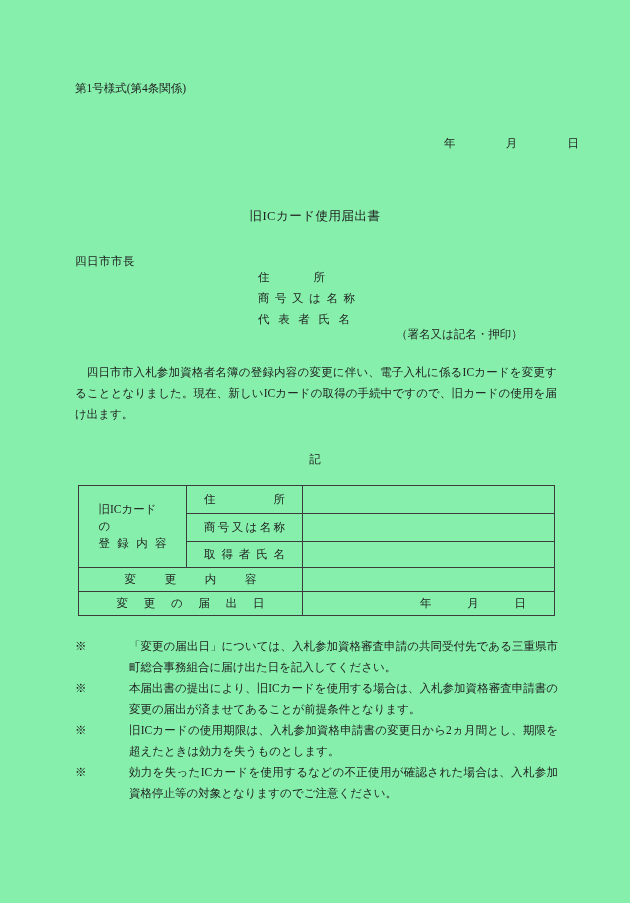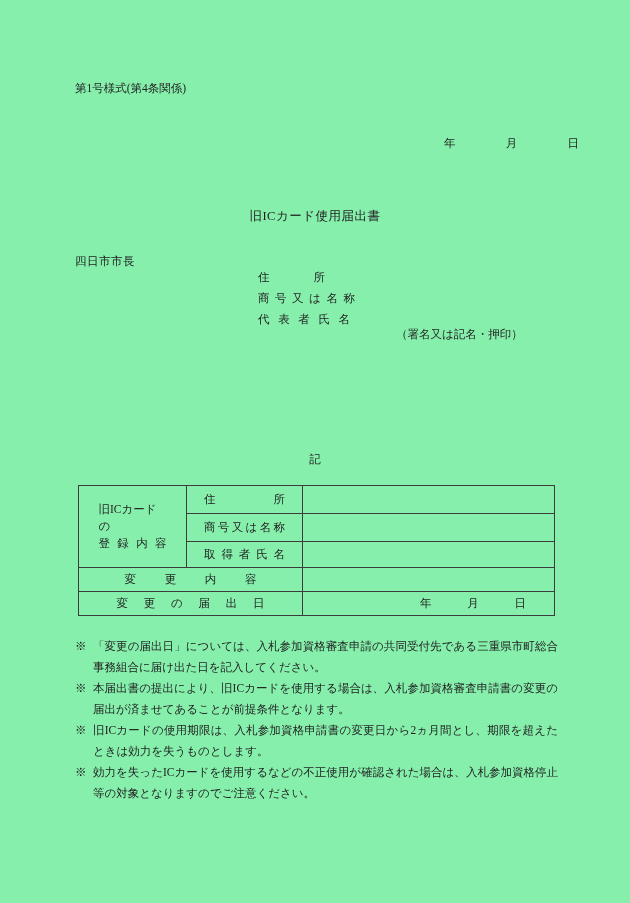--- a/index.html
+++ b/index.html
@@ -41,21 +41,21 @@
   tr.r-low  { height: 24px; }
   .group-box { width: 68px; margin: 2px auto; line-height: 17px; }
   .label-pad { padding: 0 17px; }
   .span-label { width: 132px; margin: 0 auto; }
   .span-label-wide { width: 148px; margin: 0 auto; }
   .date-box { width: 106px; margin-left: auto; margin-right: 28px; display: flex; justify-content: space-between; }
   
   .notes { left: 75px; top: 636px; width: 483px; line-height: 21px; }
   .note { display: flex; }
   .note-marker { width: 18px; flex: none; }
-  .note-text { flex: 1; text-align: justify; }
+  .note-text { flex: 1; text-align: justify; margin-left: 36px; }
 </style>
 </head>
 <body>
 
 <div class="page">
 
   <div class="abs form-number">第1号様式(第4条関係)</div>
 
   <div class="abs date-top">
     <span>年</span>
@@ -84,20 +84,21 @@
         <span>代</span>
         <span>表</span>
         <span>者</span>
         <span>氏</span>
         <span>名</span>
       </div>
   </div>
 
   <div class="abs seal-note">（署名又は記名・押印）</div>
 
+  <div class="abs body-par">　四日市市入札参加資格者名簿の登録内容の変更に伴い、電子入札に係るICカードを変更することとなりました。現在、新しいICカードの取得の手続中ですので、旧カードの使用を届け出ます。</div>
 
   <div class="abs section-marker">記</div>
 
   <div class="abs reg-table-wrap">
     <table class="reg">
       <tbody>
         <tr class="r-tall">
           <td class="col1" rowspan="3">
             <div class="group-box">
               <div>旧ICカードの</div>

